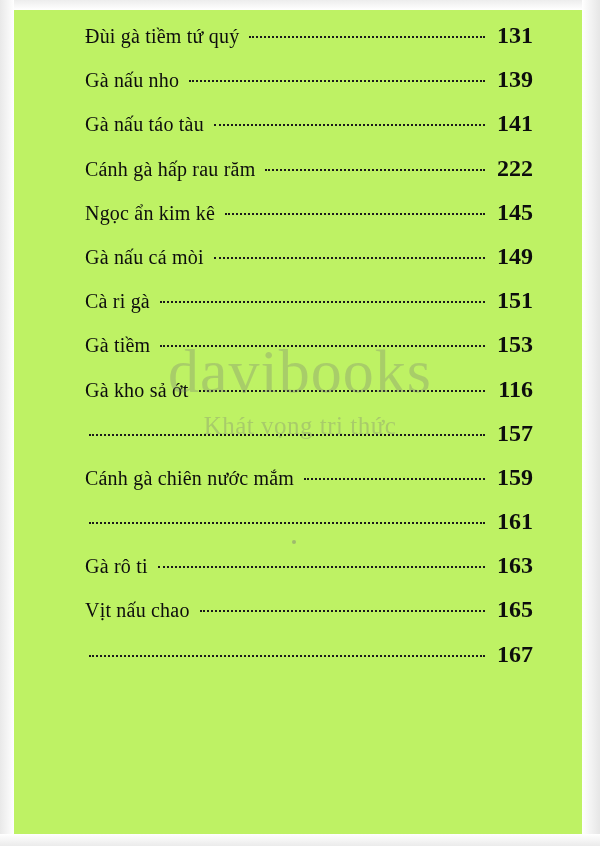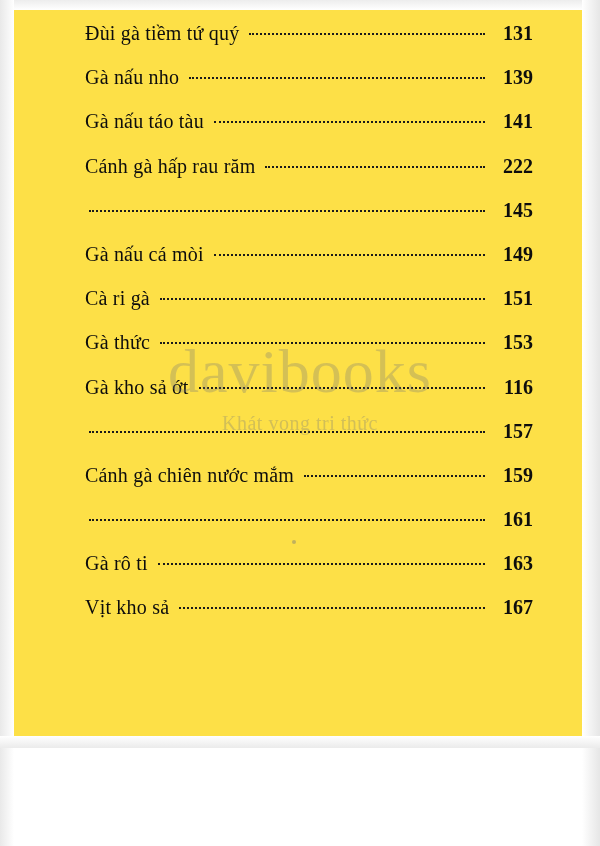--- a/index.html
+++ b/index.html
@@ -12,22 +12,22 @@
     background: #ffffff;
     font-family: "Liberation Serif", serif;
     position: relative;
     overflow: hidden;
   }
   .page {
     position: absolute;
     left: 0;
     top: 0;
     width: 600px;
-    height: 748px;
-    background: #fde047;
+    height: 846px;
+    background: #bef264;
   }
   
   .page-edge-left {
     position: absolute;
     left: 0;
     top: 0;
     width: 14px;
     height: 846px;
     background: linear-gradient(to right, #e9e9e9, #ffffff);
   }
@@ -75,21 +75,21 @@
     padding-right: 6px;
   }
   .leader {
     flex: 1 1 auto;
     border-bottom: 2px dotted #1a1a1a;
     transform: translateY(-5px);
     margin: 0 4px;
     min-width: 18px;
   }
   .entry-page {
-    font-size: 20px;
+    font-size: 24px;
     color: #0d0d0d;
     font-weight: bold;
     text-align: right;
     min-width: 38px;
     padding-left: 6px;
   }
 
   
   .watermark {
     position: absolute;
@@ -101,21 +101,21 @@
   }
   .wm-main {
     font-family: "Liberation Serif", serif;
     font-size: 62px;
     color: rgba(120,120,120,0.30);
     letter-spacing: 1px;
     line-height: 1;
   }
   .wm-sub {
     font-family: "Liberation Serif", serif;
-    font-size: 20px;
+    font-size: 25px;
     color: rgba(120,120,120,0.32);
     margin-top: 10px;
     letter-spacing: 0.5px;
   }
   .wm-dot {
     position: absolute;
     left: 292px;
     top: 540px;
     width: 4px;
     height: 4px;
@@ -147,35 +147,36 @@
         <span class="entry-title">Gà nấu táo tàu</span>
         <span class="leader"></span>
         <span class="entry-page">141</span>
       </div>
       <div class="toc-entry">
         <span class="entry-title">Cánh gà hấp rau răm</span>
         <span class="leader"></span>
         <span class="entry-page">222</span>
       </div>
       <div class="toc-entry">
+        <span class="entry-title">Ngọc ẩn kim kê</span>
         <span class="leader"></span>
         <span class="entry-page">145</span>
       </div>
       <div class="toc-entry">
         <span class="entry-title">Gà nấu cá mòi</span>
         <span class="leader"></span>
         <span class="entry-page">149</span>
       </div>
       <div class="toc-entry">
         <span class="entry-title">Cà ri gà</span>
         <span class="leader"></span>
         <span class="entry-page">151</span>
       </div>
       <div class="toc-entry">
-        <span class="entry-title">Gà thức</span>
+        <span class="entry-title">Gà tiềm</span>
         <span class="leader"></span>
         <span class="entry-page">153</span>
       </div>
       <div class="toc-entry">
         <span class="entry-title">Gà kho sả ớt</span>
         <span class="leader"></span>
         <span class="entry-page">116</span>
       </div>
       <div class="toc-entry">
         <span class="leader"></span>
@@ -189,21 +190,25 @@
       <div class="toc-entry">
         <span class="leader"></span>
         <span class="entry-page">161</span>
       </div>
       <div class="toc-entry">
         <span class="entry-title">Gà rô ti</span>
         <span class="leader"></span>
         <span class="entry-page">163</span>
       </div>
       <div class="toc-entry">
-        <span class="entry-title">Vịt kho sả</span>
+        <span class="entry-title">Vịt nấu chao</span>
+        <span class="leader"></span>
+        <span class="entry-page">165</span>
+      </div>
+      <div class="toc-entry">
         <span class="leader"></span>
         <span class="entry-page">167</span>
       </div>
     </div>
 
   <div class="watermark">
     <div class="wm-main">davibooks</div>
     <div class="wm-sub">Khát vọng tri thức</div>
   </div>
   <div class="wm-dot"></div>

